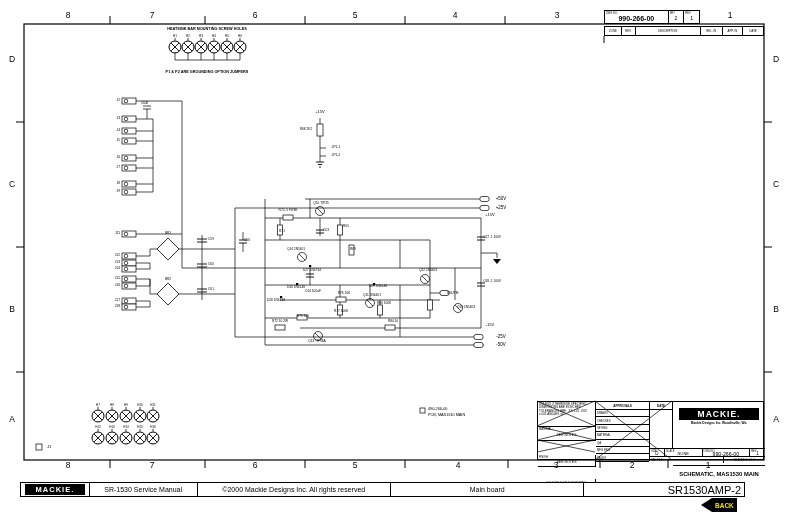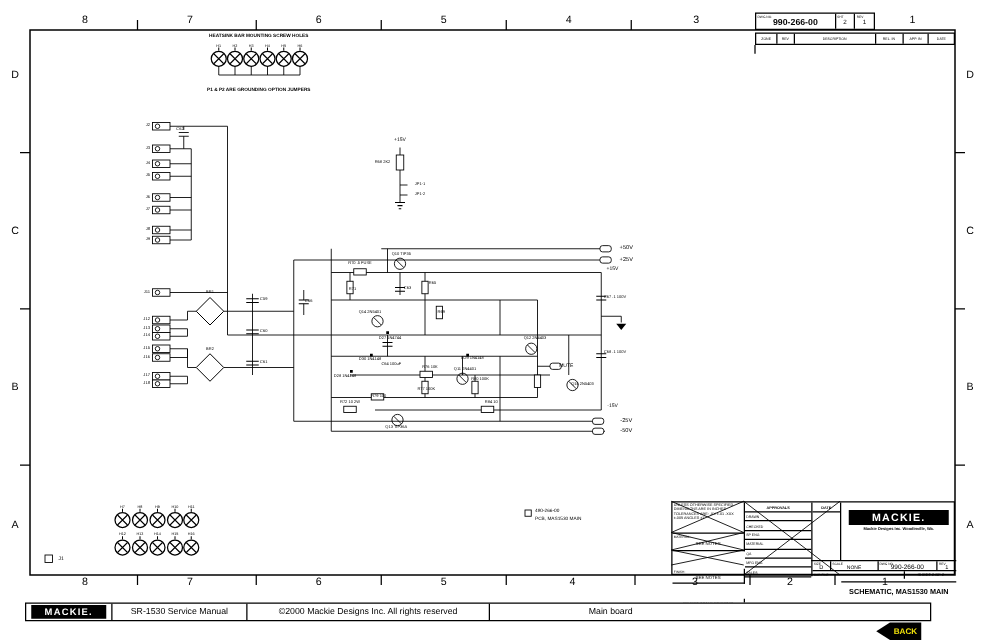--- a/index.html
+++ b/index.html
@@ -116,20 +116,21 @@
     </div>
   </div>
 
   <div class="abs" style="left:20px;top:482px;width:725px;height:15px;border:1px solid #000;display:flex;background:#fff;">
     <div class="footer-cell" style="width:68px;">
       <div class="mackie-logo" style="width:60px;height:11px;font-size:7.5px;">MACKIE.</div>
     </div>
     <div class="footer-cell" style="width:108px;">SR-1530 Service Manual</div>
     <div class="footer-cell" style="width:194px;">©2000 Mackie Designs Inc. All rights reserved</div>
     <div class="footer-cell" style="width:194px;">Main board</div>
+    <div class="footer-cell" style="width:161px;justify-content:flex-end;padding-right:3px;font-size:11px;">SR1530AMP-2</div>
   </div>
 
   <div id="back-btn" style="left:701px;top:498px;">
     <div id="back-tri" style="border-right: 11px solid rgb(0, 0, 0);"></div>
     <div id="back-body" style="background: rgb(0, 0, 0); color: rgb(240, 225, 10);">BACK</div>
   </div>
 
   <svg class="overlay" width="793" height="513">
     <g stroke="#000" fill="none" stroke-width="1.2">
       <rect x="24" y="24" width="740" height="436"></rect>

